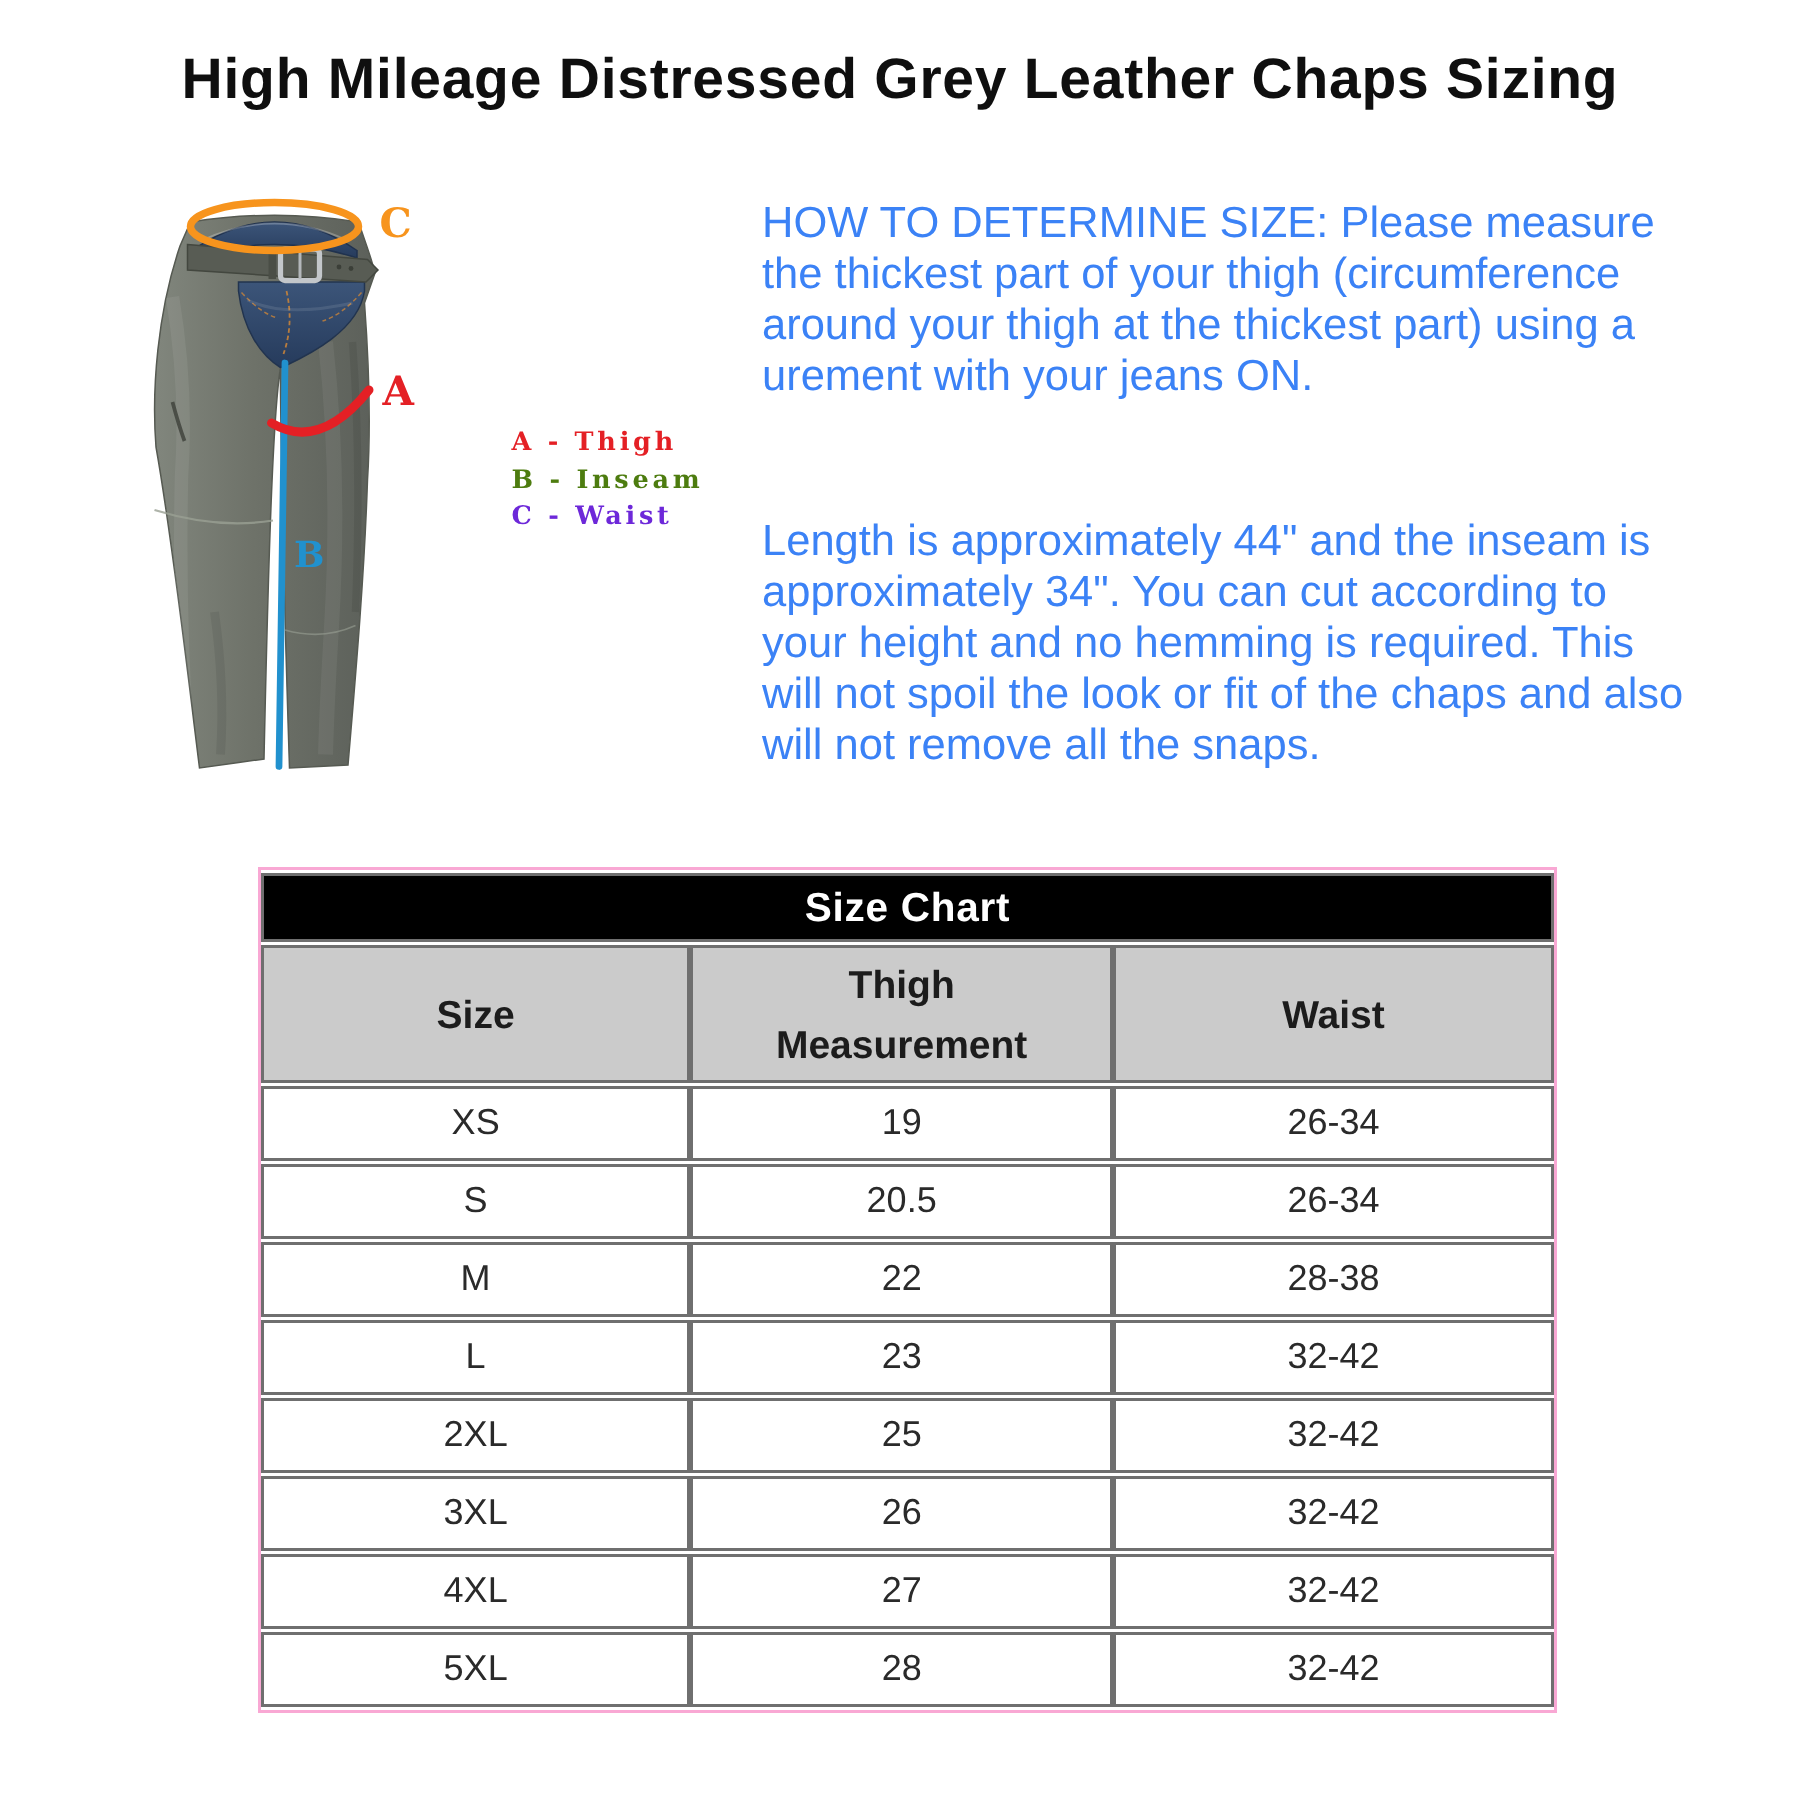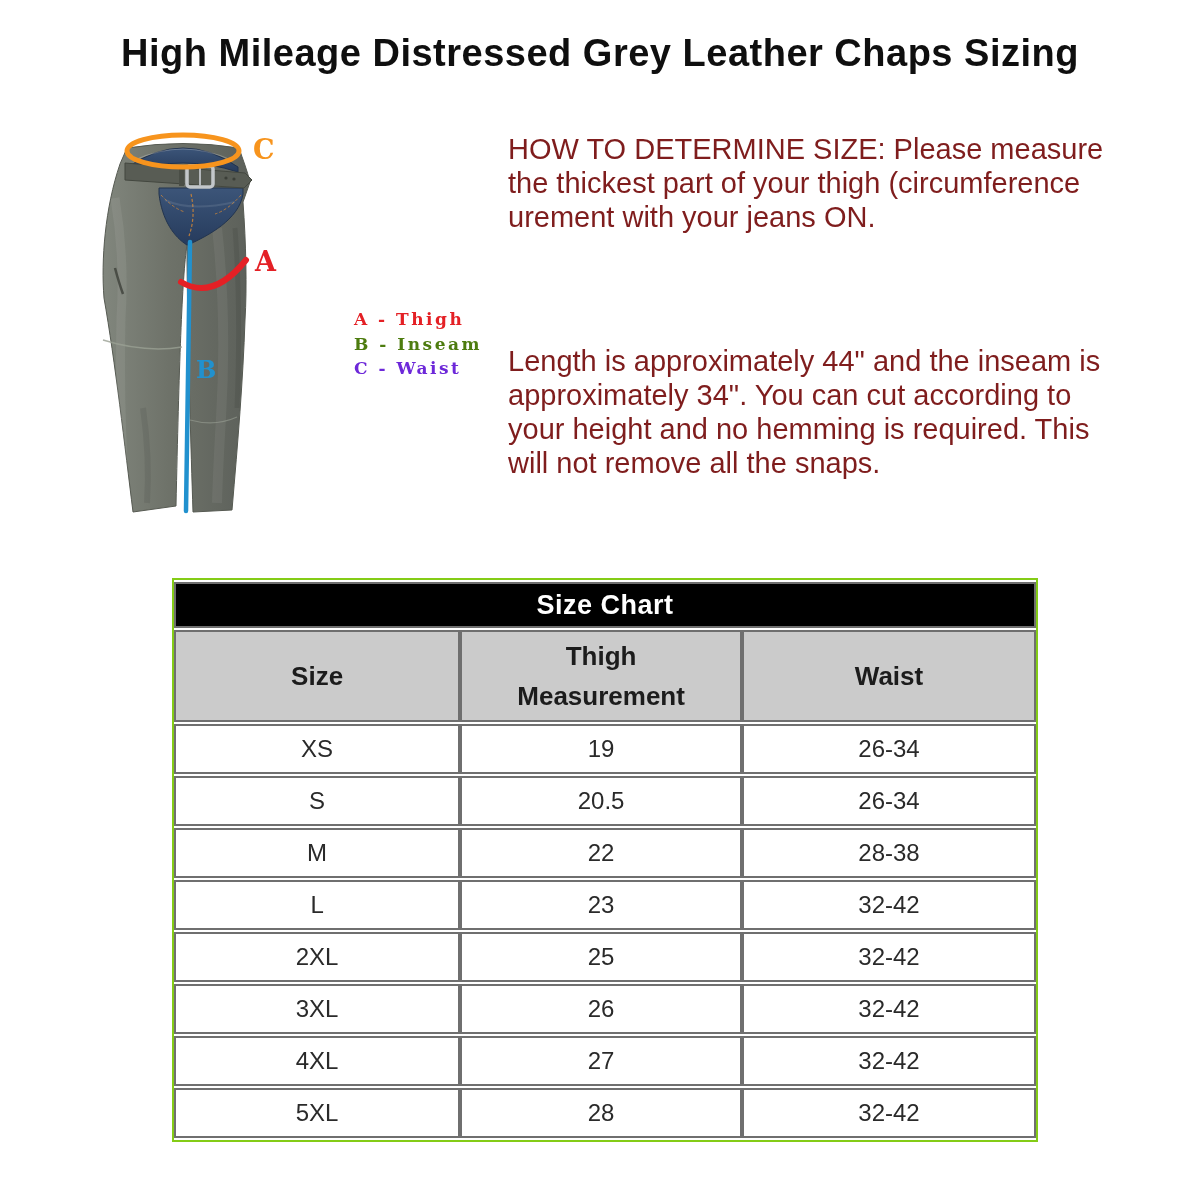--- a/index.html
+++ b/index.html
@@ -16,41 +16,41 @@
   
   .figure { position:absolute; left:95px; top:108px; width:260px; height:430px; }
   .figure svg { display:block; }
   .marker {
     position:absolute; font-family:"DejaVu Serif", serif; font-weight:700;
     font-size:27px; line-height:1;
   }
   .marker-a { left:160px; top:140px; color:#e42025; }
   .marker-b { left:101px; top:250px; color:#2191ce; font-size:24px; }
   .marker-c { left:158px; top:28px;  color:#f7941d; }
-  .legend { position:absolute; left:354px; top:283px;margin-top:24px; }
+  .legend { position:absolute; left:341px; top:283px; }
   .legend-line {
     font-family:"DejaVu Serif", serif; font-weight:700; font-size:17px;
     letter-spacing:2.5px; line-height:24.5px; white-space:nowrap;
   }
   .legend-thigh  { color:#e42025; }
   .legend-inseam { color:#4d7c0f; }
   .legend-waist  { color:#6d28d9; }
   
   .instructions { position:absolute; left:508px; width:660px; }
   .para1 { top:132px; }
   .para2 { top:344px; }
   .text-line {
-    font-size:29px; line-height:34px; color:#7f1d1d; white-space:nowrap;
+    font-size:29px; line-height:34px; color:#3b82f6; white-space:nowrap;
   }
   
   .table-wrap { position:absolute; left:172px; top:578px; width:862px; }
   table.size-chart {
     width:862px; table-layout:fixed;
     border-collapse:separate; border-spacing:0 2px;
-    border:2px solid #84cc16; background:#ffffff;
+    border:2px solid #f9a8d4; background:#ffffff;
   }
   table.size-chart th, table.size-chart td {
     border:2px solid #6f6f6f; text-align:center; vertical-align:middle;
     overflow:hidden;
   }
   .col-size  { width:33.2%; }
   .col-thigh { width:32.7%; }
   .col-waist { width:34.1%; }
   th.chart-title {
     background:#000000; border-color:#000000; color:#ffffff;
@@ -141,26 +141,28 @@
 
   <div class="legend">
     <div class="legend-line legend-thigh">A - Thigh</div>
     <div class="legend-line legend-inseam">B - Inseam</div>
     <div class="legend-line legend-waist">C - Waist</div>
   </div>
 
   <div class="instructions para1">
     <div class="text-line">HOW TO DETERMINE SIZE: Please measure</div>
     <div class="text-line">the thickest part of your thigh (circumference</div>
+    <div class="text-line">around your thigh at the thickest part) using a</div>
     <div class="text-line">urement with your jeans ON.</div>
   </div>
   <div class="instructions para2">
     <div class="text-line">Length is approximately 44" and the inseam is</div>
     <div class="text-line">approximately 34". You can cut according to</div>
     <div class="text-line">your height and no hemming is required. This</div>
+    <div class="text-line">will not spoil the look or fit of the chaps and also</div>
     <div class="text-line">will not remove all the snaps.</div>
   </div>
 
   <div class="table-wrap">
     <table class="size-chart">
       <colgroup>
         <col class="col-size">
           <col class="col-thigh">
           <col class="col-waist">
       </colgroup>

